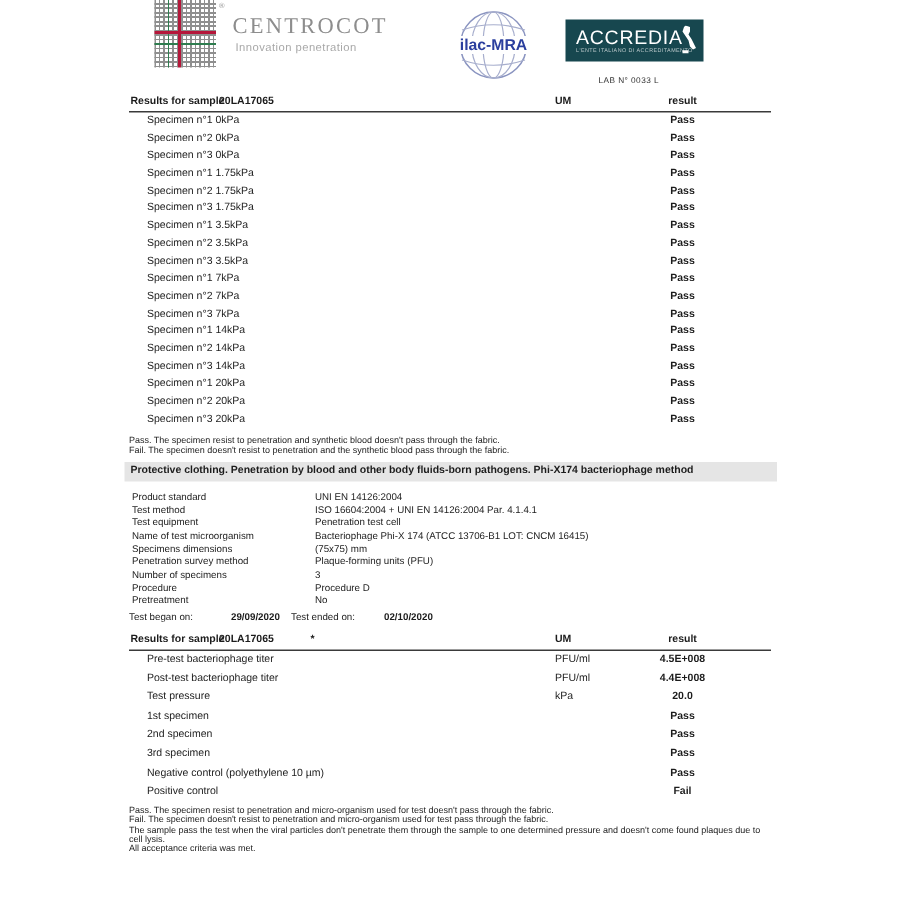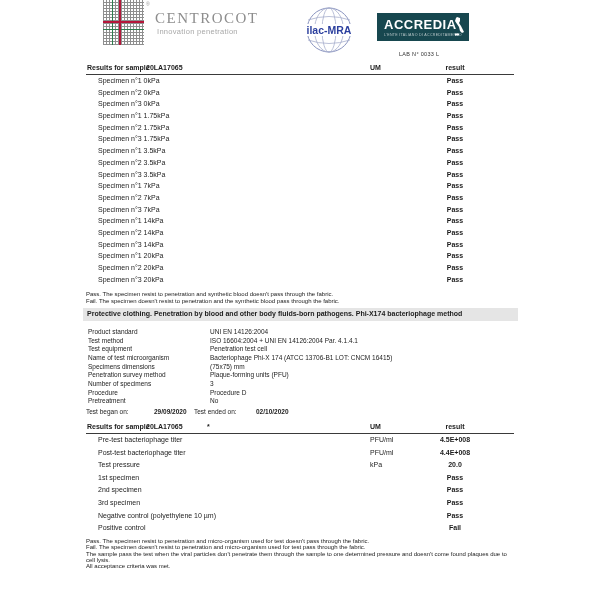--- a/index.html
+++ b/index.html
@@ -15,21 +15,21 @@
       linear-gradient(90deg, transparent 9px, #2e7d4f 9px, #2e7d4f 10px, transparent 10px),
       linear-gradient(0deg,  transparent 15px, #2e7d4f 15px, #2e7d4f 16px, transparent 16px),
       repeating-linear-gradient(0deg, #8f8f8f 0 1px, transparent 1px 3px),
       repeating-linear-gradient(90deg, #8f8f8f 0 1px, transparent 1px 3px);}
   .reg{position:absolute;left:146px;top:1px;font-size:5px;color:#999;}
   .brand{position:absolute;left:155px;top:10px;font-family:"Liberation Serif",serif;
          font-size:15px;letter-spacing:1.5px;color:#8d8d8d;}
   .tagline{position:absolute;left:157px;top:27px;font-size:7.5px;color:#a8a8a8;letter-spacing:.3px;}
   .ilac{position:absolute;left:303px;top:5px;width:52px;height:50px;}
   .accredia{position:absolute;left:377px;top:13px;width:92px;height:28px;background:#17474f;}
-  .accredia .word{position:absolute;left:7px;top:4px;color:#fff;font-weight:bold;
+  .accredia .word{position:absolute;left:7px;top:4px;color:#fff;font-weight:normal;
                   font-size:13px;letter-spacing:.5px;}
   .accredia .sub{position:absolute;left:7px;top:19px;color:#b9c7c9;font-size:5px;
                  transform:scale(.72);transform-origin:0 0;white-space:nowrap;letter-spacing:.4px;}
   .italy{position:absolute;right:4px;top:4px;}
   .labno{position:absolute;left:399px;top:51px;font-size:5.5px;color:#333;letter-spacing:.3px;}
 
   
   .content{position:absolute;left:86px;top:62px;width:428px;}
 
   .thead{position:relative;height:12px;border-bottom:1px solid #3a3a3a;font-size:7px;font-weight:bold;}

